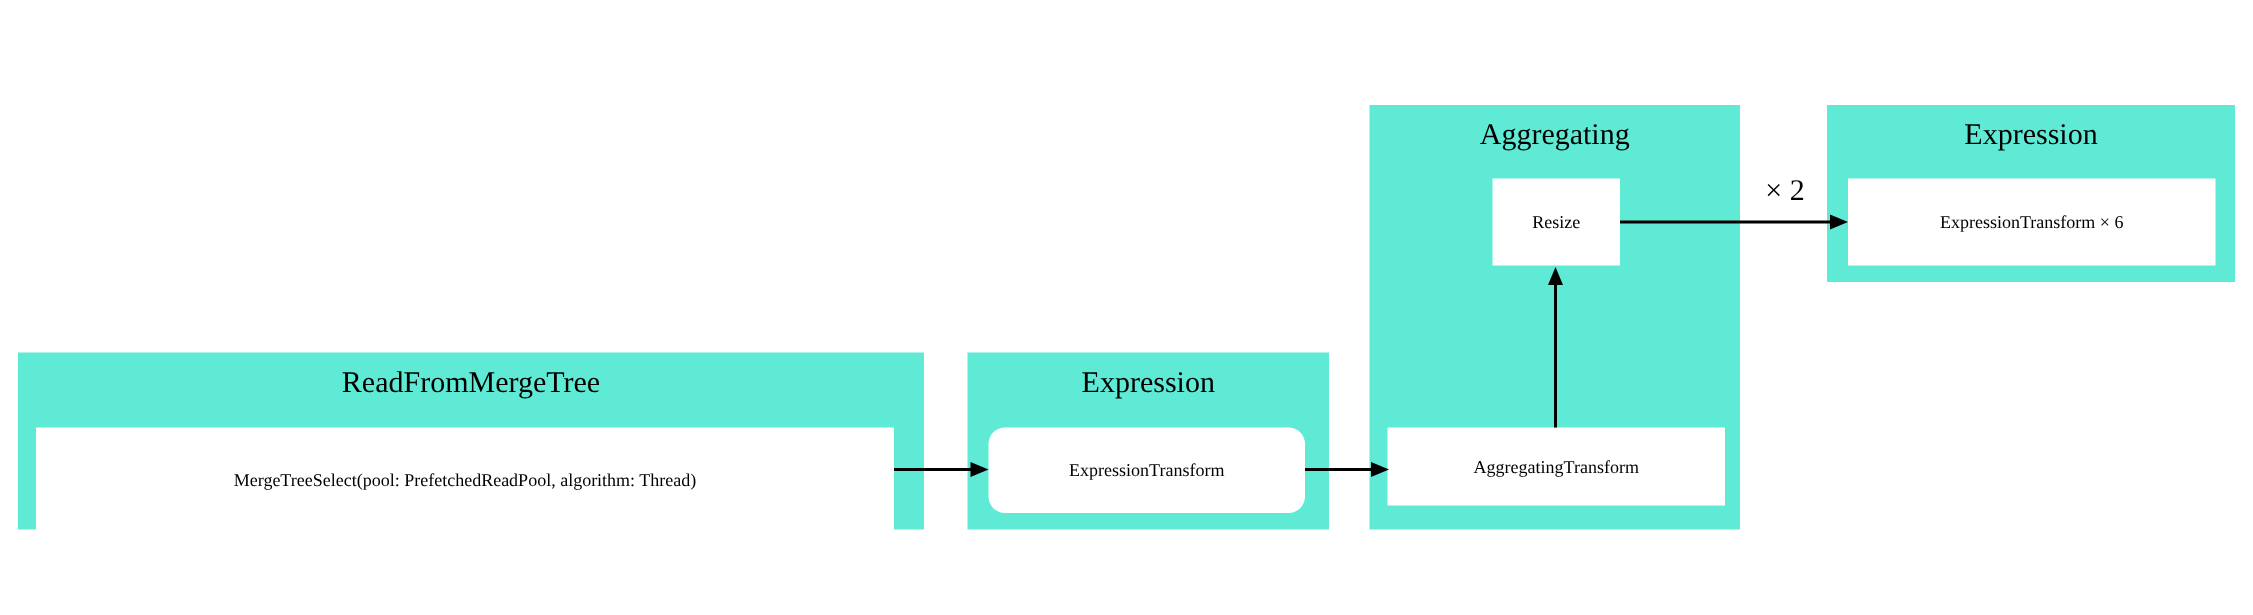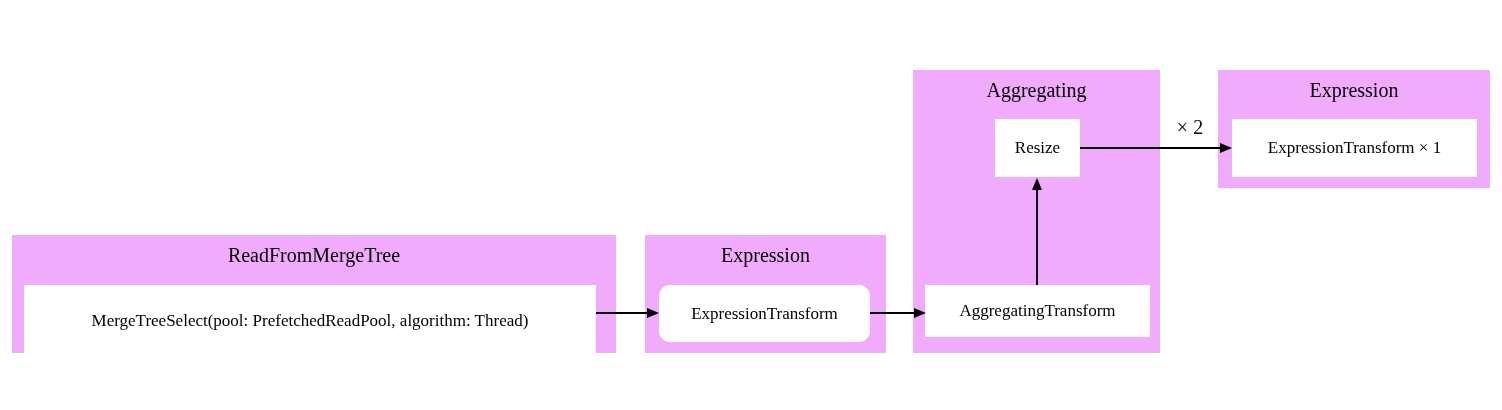--- a/index.html
+++ b/index.html
@@ -11,39 +11,39 @@
     position: relative;
     width: 1502px;
     height: 410px;
     background: #ffffff;
     font-family: "Liberation Serif", "DejaVu Serif", serif;
     color: #000000;
     overflow: hidden;
   }
   .cluster {
     position: absolute;
-    background: #f0abfc;
+    background: #5eead4;
   }
   .cluster-title {
     position: absolute;
     top: 8px;
     left: 0;
     width: 100%;
     text-align: center;
     font-size: 20px;
     line-height: 24px;
     white-space: nowrap;
   }
   .node {
     position: absolute;
     background: #ffffff;
     display: flex;
     align-items: center;
     justify-content: center;
-    font-size: 17px;
+    font-size: 12px;
     white-space: nowrap;
   }
   .edge-line-h {
     position: absolute;
     height: 2px;
     background: #000000;
   }
   .edge-line-v {
     position: absolute;
     width: 2px;
@@ -118,21 +118,21 @@
   </div>
 
   <div id="node-1" class="node">MergeTreeSelect(pool: PrefetchedReadPool, algorithm: Thread)</div>
 
   <div id="node-2" class="node">ExpressionTransform</div>
 
   <div id="node-3" class="node">Resize</div>
 
   <div id="node-4" class="node">AggregatingTransform</div>
 
-  <div id="node-5" class="node">ExpressionTransform × 1</div>
+  <div id="node-5" class="node">ExpressionTransform × 6</div>
 
   <div id="edge-1-line" class="edge-line-h"></div>
   <div id="edge-1-head" class="arrowhead-right"></div>
 
   <div id="edge-2-line" class="edge-line-h"></div>
   <div id="edge-2-head" class="arrowhead-right"></div>
 
   <div id="edge-3-line" class="edge-line-v"></div>
   <div id="edge-3-head" class="arrowhead-up"></div>
 

